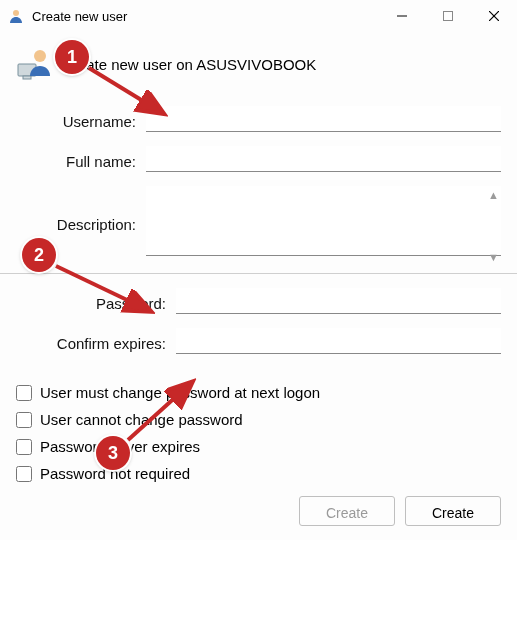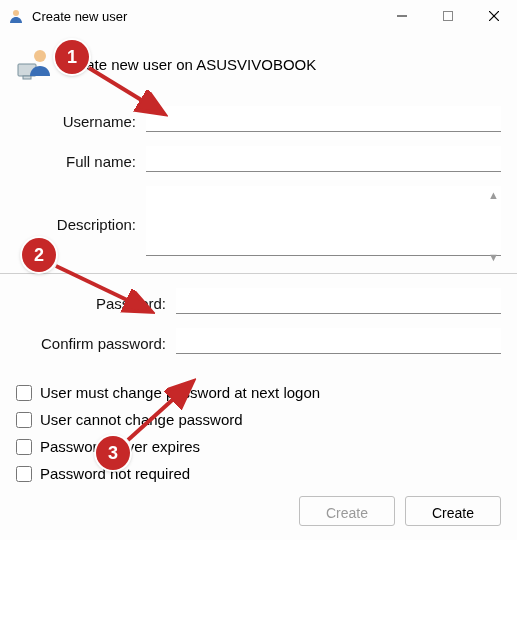--- a/index.html
+++ b/index.html
@@ -107,21 +107,21 @@
   </div>
 
   <hr class="sep">
 
   <div class="form pwd-section">
     <div class="row">
       <label>Password:</label>
       <div class="field"><input type="password" class="txt" value="" style=""></div>
     </div>
     <div class="row">
-      <label>Confirm password:</label>
+      <label>Confirm expires:</label>
       <div class="field"><input type="password" class="txt" value="" style=""></div>
     </div>
   </div>
 
   <div class="checks">
     <label class="chk">
       <input type="checkbox" style="">
       <span>User must change password at next logon</span>
     </label>
     <label class="chk">

